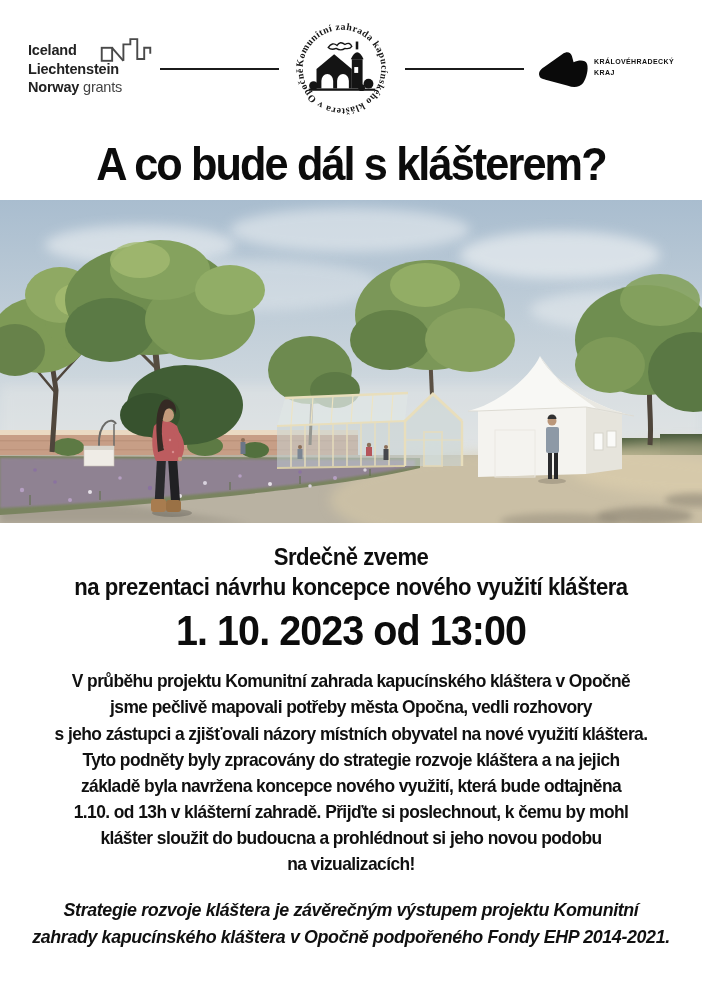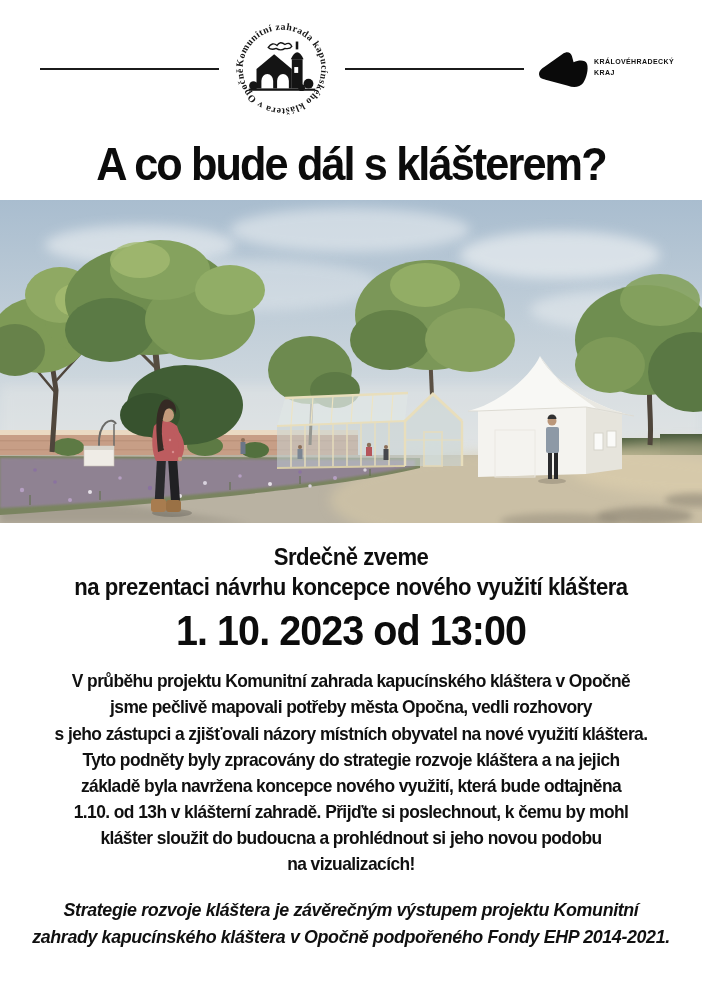--- a/index.html
+++ b/index.html
@@ -38,20 +38,34 @@
     font-size:19px; font-weight:700; letter-spacing:-0.4px; line-height:1.42; color:#101010;
   }
 </style>
 </head>
 <body>
 
 <div class="page">
 
   <div class="header">
 
+    <div class="eea">
+      <svg class="eea-symbol" width="52" height="36" viewBox="0 0 60 40">
+        <g fill="none" stroke="#4a4a4a" stroke-width="2.2" stroke-linejoin="miter">
+          <rect x="2" y="14" width="12" height="15"></rect>
+          <path d="M14,14 L27,29"></path>
+          <path d="M27,29 L27,10 L35,10 L35,4 L43,4 L43,27 L51,27 L51,14 L58,14 L58,21"></path>
+        </g>
+      </svg>
+      <div class="eea-lines">
+        <div>Iceland</div>
+        <div>Liechtenstein</div>
+        <div><span>Norway</span><span class="reg"> grants</span></div>
+      </div>
+    </div>
 
     <div class="rule"></div>
 
     <svg class="stamp" viewBox="0 0 104 104">
       <defs>
         <path id="stampCircle" d="M12,52 a40,40 0 1,1 0,0.01" fill="none"></path>
       </defs>
       <text font-family="Liberation Serif, serif" font-size="10" font-weight="700" fill="#151515" letter-spacing="0.5">
         <textPath href="#stampCircle" startOffset="2">Komunitní zahrada kapucínského kláštera v Opočně</textPath>
       </text>

